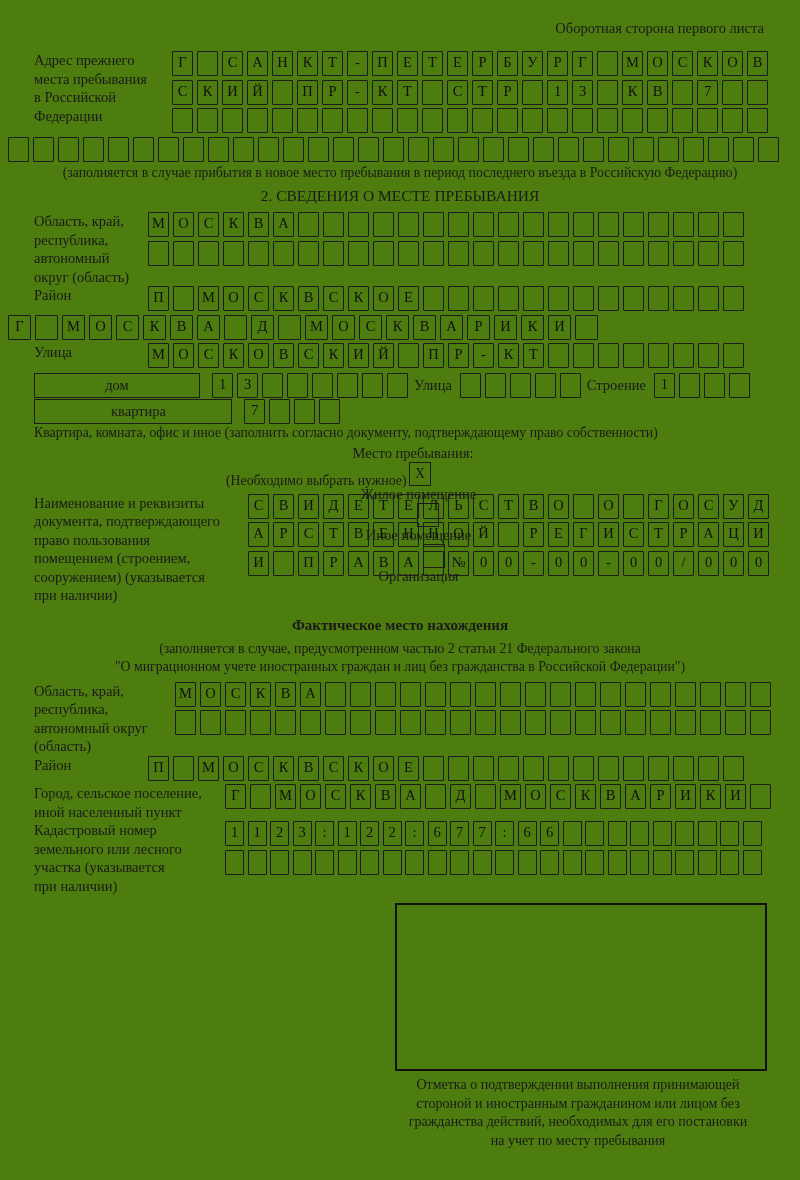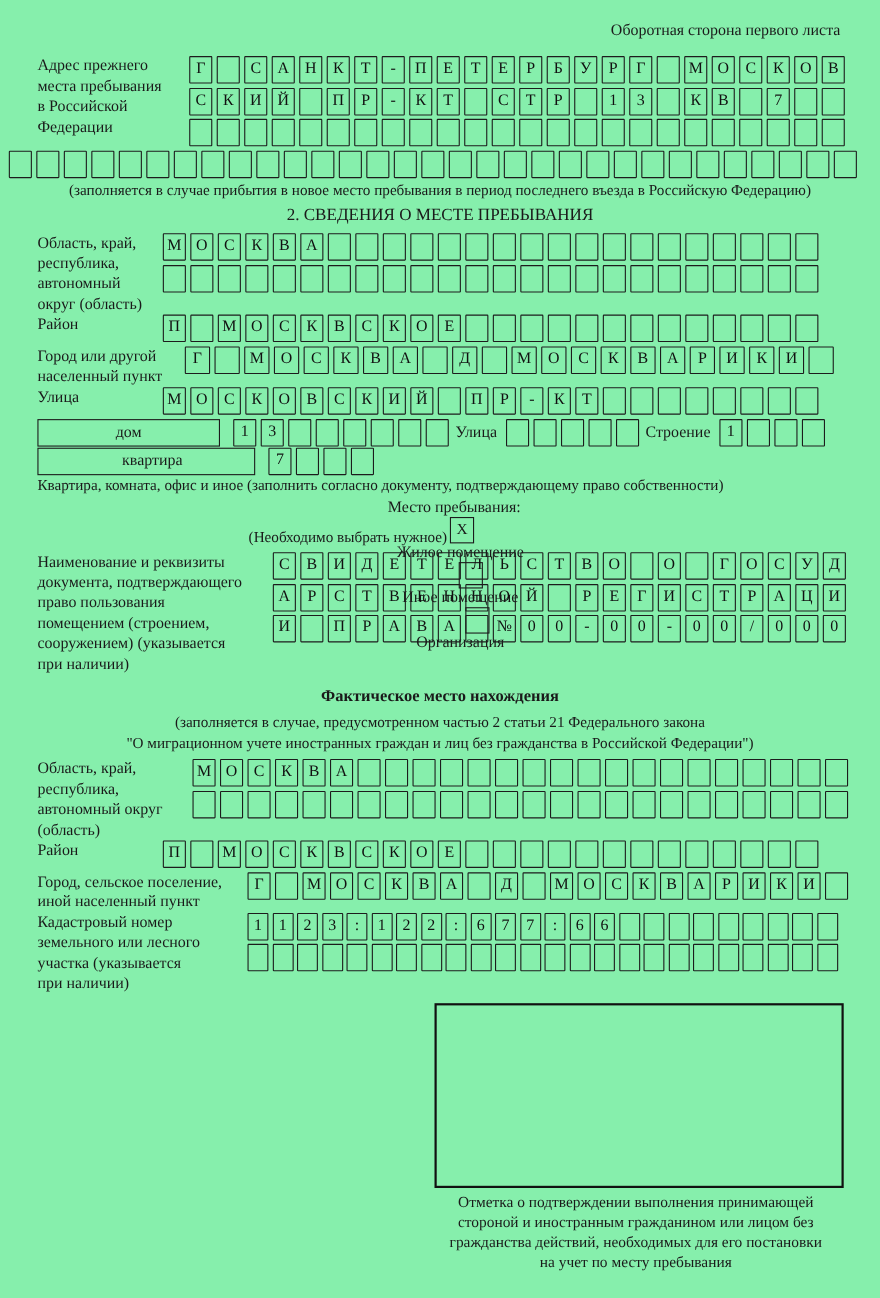--- a/index.html
+++ b/index.html
@@ -1,19 +1,19 @@
 <!DOCTYPE html>
 <html><head>
 <meta charset="utf-8">
 <style>
   html,body{margin:0;padding:0;background:#fff;}
   .page{
     width:800px;height:1180px;box-sizing:border-box;
     padding:6px 8px 0 8px;position:relative;overflow:hidden;
-    font-family:"Liberation Serif","DejaVu Serif",serif;color:#1a1a1a;background:#86efac;
+    font-family:"Liberation Serif","DejaVu Serif",serif;color:#1a1a1a;background:#4d7c0f;
   }
   .top-note{text-align:right;font-size:14.5px;padding:14px 28px 14px 0;}
   
   .cellrow{white-space:nowrap;height:25px;margin-bottom:3.5px;line-height:0;}
   .cell{
     display:inline-block;box-sizing:border-box;width:21px;height:25px;
     border:1.6px solid #1c1c1c;margin-right:4px;border-radius:1px;
     text-align:center;font-size:14.5px;line-height:21px;vertical-align:top;color:#111;
   }
   .cells-wide .cell{width:23px;margin-right:4px;}
@@ -90,22 +90,20 @@
       <div class="cellrow"><span class="cell"></span><span class="cell"></span><span class="cell"></span><span class="cell"></span><span class="cell"></span><span class="cell"></span><span class="cell"></span><span class="cell"></span><span class="cell"></span><span class="cell"></span><span class="cell"></span><span class="cell"></span><span class="cell"></span><span class="cell"></span><span class="cell"></span><span class="cell"></span><span class="cell"></span><span class="cell"></span><span class="cell"></span><span class="cell"></span><span class="cell"></span><span class="cell"></span><span class="cell"></span><span class="cell"></span></div>
     </div>
   </div>
 
   <div class="field">
     <div class="label w140">Район</div>
     <div class="cellrow"><span class="cell">П</span><span class="cell"></span><span class="cell">М</span><span class="cell">О</span><span class="cell">С</span><span class="cell">К</span><span class="cell">В</span><span class="cell">С</span><span class="cell">К</span><span class="cell">О</span><span class="cell">Е</span><span class="cell"></span><span class="cell"></span><span class="cell"></span><span class="cell"></span><span class="cell"></span><span class="cell"></span><span class="cell"></span><span class="cell"></span><span class="cell"></span><span class="cell"></span><span class="cell"></span><span class="cell"></span><span class="cell"></span></div>
   </div>
 
   <div class="field">
-    <div class="label w160">Город или другой
-населенный пункт</div>
     <div class="cellrow cells-wide"><span class="cell">Г</span><span class="cell"></span><span class="cell">М</span><span class="cell">О</span><span class="cell">С</span><span class="cell">К</span><span class="cell">В</span><span class="cell">А</span><span class="cell"></span><span class="cell">Д</span><span class="cell"></span><span class="cell">М</span><span class="cell">О</span><span class="cell">С</span><span class="cell">К</span><span class="cell">В</span><span class="cell">А</span><span class="cell">Р</span><span class="cell">И</span><span class="cell">К</span><span class="cell">И</span><span class="cell"></span></div>
   </div>
 
   <div class="field">
     <div class="label w140">Улица</div>
     <div class="cellrow"><span class="cell">М</span><span class="cell">О</span><span class="cell">С</span><span class="cell">К</span><span class="cell">О</span><span class="cell">В</span><span class="cell">С</span><span class="cell">К</span><span class="cell">И</span><span class="cell">Й</span><span class="cell"></span><span class="cell">П</span><span class="cell">Р</span><span class="cell">-</span><span class="cell">К</span><span class="cell">Т</span><span class="cell"></span><span class="cell"></span><span class="cell"></span><span class="cell"></span><span class="cell"></span><span class="cell"></span><span class="cell"></span><span class="cell"></span></div>
   </div>
 
   <div class="dom-row">
     <div class="big-box dom-box">дом</div>

